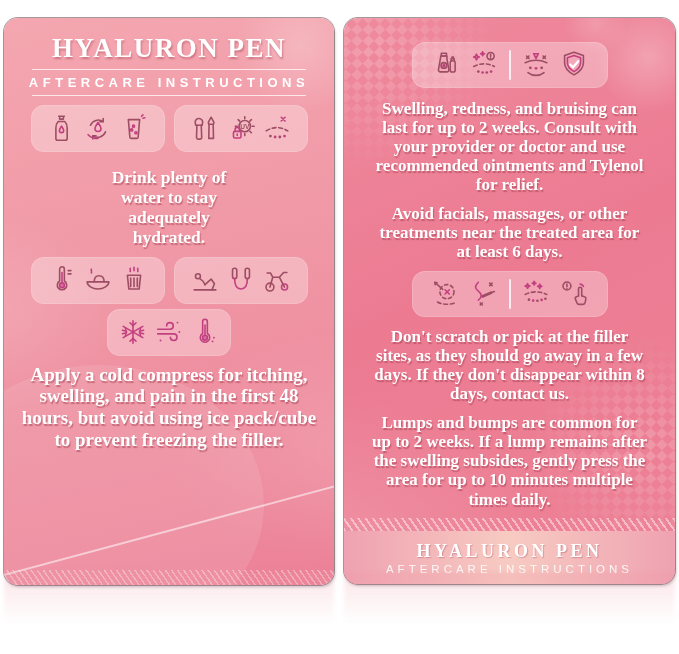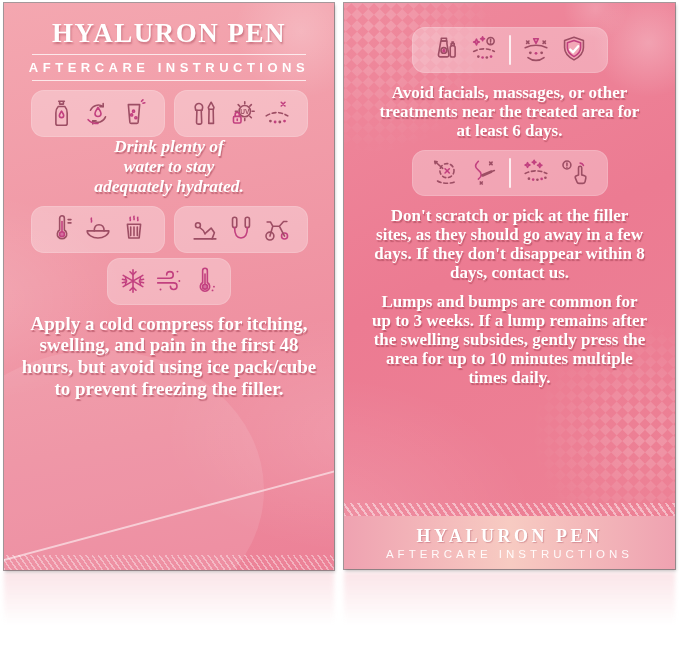--- a/index.html
+++ b/index.html
@@ -1,39 +1,39 @@
 <!DOCTYPE html>
 <html><head>
 <meta charset="utf-8">
 <style>
   html,body{margin:0;padding:0;background:#fff;}
   .stage{position:relative;width:679px;height:654px;background:#fff;overflow:hidden;
          font-family:"Liberation Serif",serif;}
-  .card{position:absolute;top:3px;overflow:hidden;
-        box-shadow:0 0 0 1px rgba(92,70,74,.55),1px 2px 3px rgba(0,0,0,.25);}
+  .card{position:absolute;top:18px;overflow:hidden;
+        box-shadow:0 0 0 1px rgba(92,70,74,.55),1px 2px 3px rgba(0,0,0,.25);border-radius:14px;}
   
   .card-left{left:4px;width:330px;height:567px;
     background:
       radial-gradient(95px 95px at 90% 5%, rgba(255,255,255,.22), rgba(255,255,255,0) 70%),
       radial-gradient(230px 150px at -12% 52%, rgba(255,255,255,.16), rgba(255,255,255,0) 70%),
       radial-gradient(280px 170px at 108% 76%, rgba(255,255,255,.14), rgba(255,255,255,0) 70%),
       linear-gradient(168deg,#f4a7b0 0%,#f097a5 45%,#ec8197 100%);}
   .wave-left{position:absolute;bottom:-60px;left:-70px;width:330px;height:280px;border-radius:50%;
       background:rgba(255,255,255,.10);}
   .diag-line{position:absolute;width:480px;height:1.5px;background:rgba(255,255,255,.55);
       transform:rotate(-15deg);left:-50px;top:505px;}
   .stripes-bottom{position:absolute;left:0;right:0;bottom:0;height:15px;
       background:repeating-linear-gradient(55deg, rgba(255,255,255,.38) 0 1.5px, rgba(255,255,255,0) 1.5px 5px);}
   .lc-title{margin-top:15px;text-align:center;color:#fff;font-weight:bold;font-size:27px;
       letter-spacing:1.5px;text-shadow:1px 2px 2px rgba(158,57,76,.45);}
   .rule{height:1px;background:rgba(255,255,255,.75);width:274px;margin:5px auto;}
   .lc-sub{font-family:"Liberation Sans",sans-serif;font-size:13px;letter-spacing:4.5px;
       color:#fff;text-align:center;font-weight:600;margin:2px 0;}
   .row{display:flex;justify-content:center;gap:9px;margin-top:9px;position:relative;}
-  .trow{display:flex;justify-content:center;gap:26px;margin-top:0;position:relative;font-style:italic;}
+  .trow{display:flex;justify-content:center;gap:26px;margin-top:16px;position:relative;}
   .ibox{background:rgba(255,255,255,.30);border-radius:13px;display:flex;align-items:center;
       justify-content:center;gap:4px;box-shadow:inset 0 0 0 1px rgba(255,255,255,.15);}
   .ibox-sm{width:134px;height:47px;}
   .ibox-c{width:124px;height:47px;margin:5px auto 0;}
   .body-text{color:#fff;font-weight:bold;text-align:center;
       text-shadow:1px 2px 1px rgba(158,57,76,.5);}
   .col-text{width:153px;font-size:17.5px;line-height:1.14;}
   .col-text-sm{width:156px;font-size:17.5px;line-height:1.12;}
   .wide-text{width:302px;font-size:19px;line-height:1.14;margin:8px auto 0;position:relative;}
   
@@ -240,20 +240,21 @@
         <circle class="dot" cx="23" cy="20" r="1.5"></circle>
         <path d="M8.5 25c2.5 2 5.3 3 8.5 3s6-1 8.5-3"></path>
       </svg>
       <svg class="ic" viewBox="0 0 34 34">
         <path d="M17 3.5l10 3.5v7.5c0 6.5-4.5 10-10 13-5.5-3-10-6.5-10-13V7z"></path>
         <path class="mg" d="M17 6.8l7 2.4v5.3c0 4.8-3.2 7.3-7 9.6-3.8-2.3-7-4.8-7-9.6V9.2z"></path>
         <path d="M13 16.5l3 3 5.5-6.5" stroke="#ffffff" stroke-width="2.4"></path>
       </svg>
     </div>
 
+    <div class="body-text para para-first">Swelling, redness, and bruising can last for up to 2 weeks. Consult with your provider or doctor and use recommended ointments and Tylenol for relief.</div>
     <div class="body-text para">Avoid facials, massages, or other treatments near the treated area for at least 6 days.</div>
 
     <div class="ibox ibox-r ibox-r2">
       <svg class="ic" viewBox="0 0 34 34">
         <circle cx="18" cy="14.5" r="7.5" stroke-dasharray="3.5 3"></circle>
         <path d="M5 4.5l8.5 7.5M5 4.5l2.6.5M5 4.5l.5 2.6"></path>
         <path class="mg" d="M16 12.5l4.5 4.5M20.5 12.5 16 17"></path>
         <path d="M8 25.5c2.8 1.8 6.3 2.4 10 2.4s7.2-.6 10-2.4" stroke-dasharray="4 3"></path>
       </svg>
       <svg class="ic" viewBox="0 0 34 34">
@@ -274,21 +275,21 @@
       </svg>
       <svg class="ic" viewBox="0 0 34 34">
         <circle cx="9.5" cy="8.5" r="4.2"></circle>
         <path d="M9.5 6.3v2.8M9.5 10.9v.1"></path>
         <path class="mg" d="M23.5 6.5a4.5 4.5 0 0 1 3.5 2.5"></path>
         <path d="M21.8 11.5a1.7 1.7 0 0 1 3.4 0V19l3 .9c1 .3 1.6 1.3 1.4 2.3l-.8 4c-.2 1-1.1 1.8-2.2 1.8h-4.4c-.9 0-1.7-.5-2-1.4l-1.7-4.2c-.4-1 .1-2.1 1.1-2.5l2.2-.7z"></path>
       </svg>
     </div>
 
     <div class="body-text para">Don't scratch or pick at the filler sites, as they should go away in a few days. If they don't disappear within 8 days, contact us.</div>
-    <div class="body-text para">Lumps and bumps are common for up to 3 weeks. If a lump remains after the swelling subsides, gently press the area for up to 10 minutes multiple times daily.</div>
+    <div class="body-text para">Lumps and bumps are common for up to 2 weeks. If a lump remains after the swelling subsides, gently press the area for up to 10 minutes multiple times daily.</div>
 
     <div class="footer-stripes"></div>
     <div class="footer">
       <div class="ft-title">HYALURON PEN</div>
       <div class="ft-sub">AFTERCARE INSTRUCTIONS</div>
     </div>
   </div>
 
   <div class="refl refl-l"></div>
   <div class="refl refl-r"></div>

